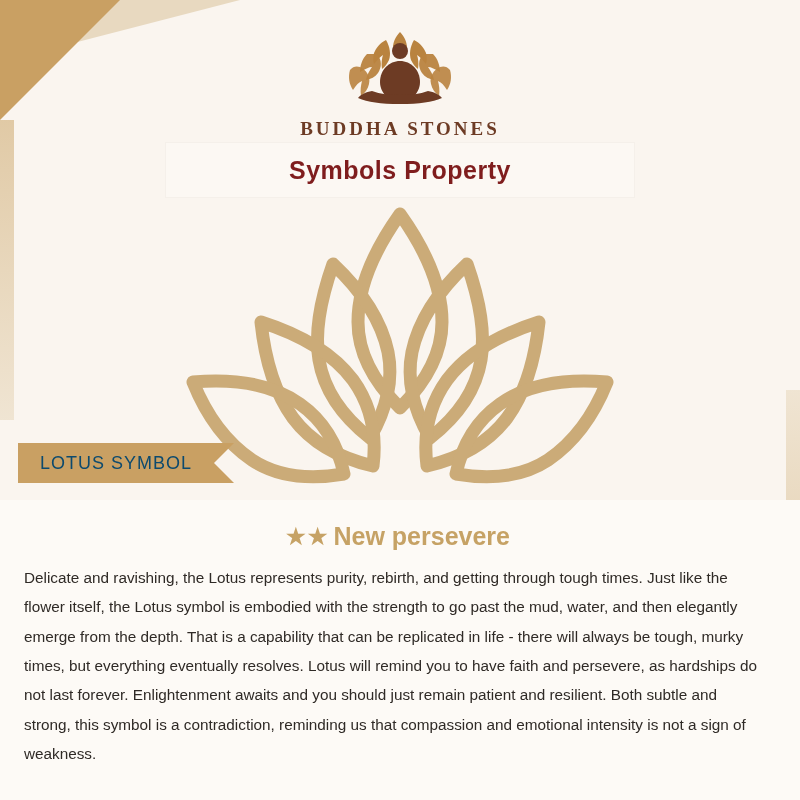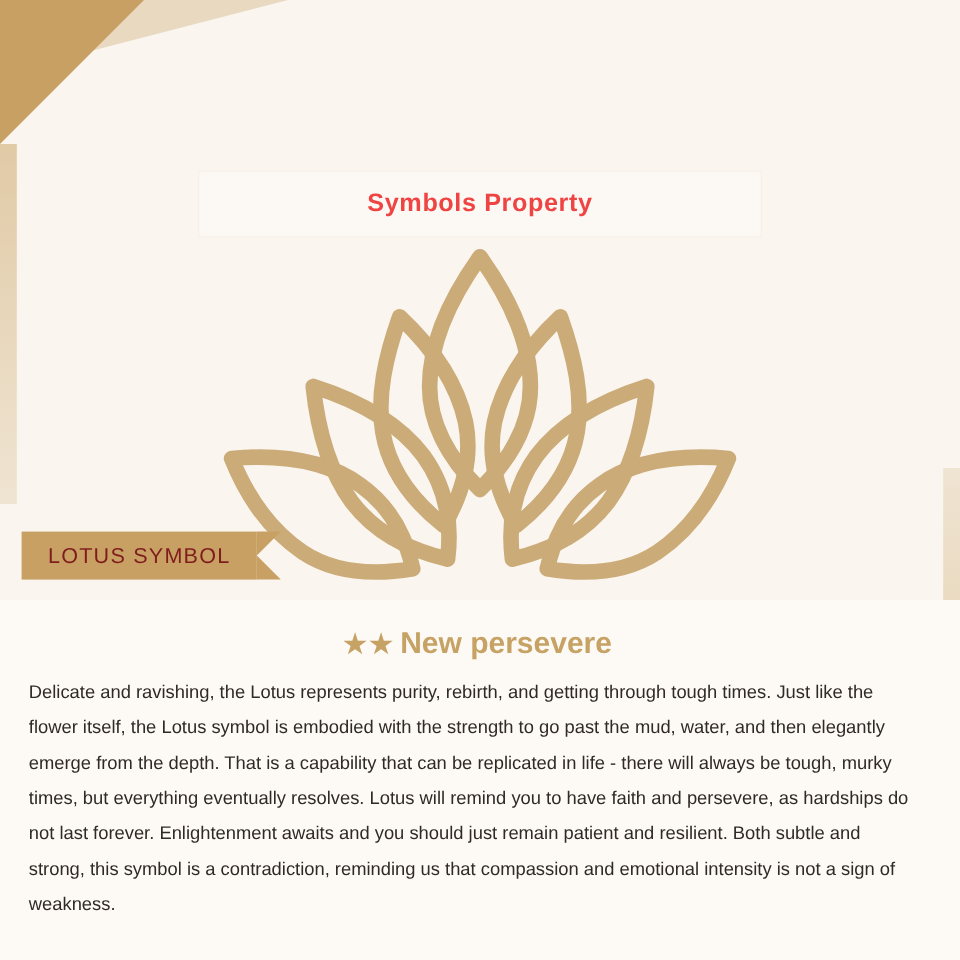--- a/index.html
+++ b/index.html
@@ -95,42 +95,42 @@
     left: 166px;
     width: 468px;
     height: 54px;
     background: #fcf8f3;
     box-shadow: 0 0 0 1px rgba(0,0,0,0.02);
     display: flex;
     align-items: center;
     justify-content: center;
   }
   .title-band .title-text {
-    font-size: 21px;
+    font-size: 25px;
     font-weight: bold;
-    color: #ef4444;
+    color: #7f1d1d;
     letter-spacing: .5px;
   }
 
   
   .lotus-art {
     position: absolute;
     top: 196px;
     left: 50%;
     transform: translateX(-50%);
   }
 
   
   .ribbon {
     position: absolute;
     left: 18px;
     top: 443px;
     height: 40px;
     background: #c9a063;
-    color: #7f1d1d;
+    color: #0c4a6e;
     display: flex;
     align-items: center;
     padding: 0 22px 0 22px;
     font-size: 18px;
     letter-spacing: 1px;
   }
   .ribbon::after {
     content: "";
     position: absolute;
     right: -20px;
@@ -177,20 +177,41 @@
 
 <div class="page">
 
   <div class="corner-tl2"></div>
   <div class="corner-tl"></div>
   <div class="corner-br2"></div>
   <div class="corner-br"></div>
   <div class="edge-left"></div>
   <div class="edge-right"></div>
 
+  <div class="brand">
+    <span>
+      <svg class="logo-svg" width="180" height="96" viewBox="0 0 180 96" aria-hidden="true">
+        <g fill="#b9833f">
+          <path d="M90 14c5 5 7 11 7 16 0 4-1 7-3 10-1-6-3-10-4-12-1 2-3 6-4 12-2-3-3-6-3-10 0-5 2-11 7-16z"></path>
+          <path d="M104 22c6 3 10 8 12 13 1 4 1 8 0 11-4-5-7-8-9-9 1 3 2 8 1 14-3-2-5-5-7-9-2-6-1-13 3-20z"></path>
+          <path d="M76 22c-6 3-10 8-12 13-1 4-1 8 0 11 4-5 7-8 9-9-1 3-2 8-1 14 3-2 5-5 7-9 2-6 1-13-3-20z"></path>
+          <path d="M123 36c5 5 7 12 7 18-5-3-9-5-12-5 2 3 5 7 6 13-5-1-9-3-12-7-4-6-4-13 1-19 3 0 7 0 10 0z" opacity=".95"></path>
+          <path d="M57 36c-5 5-7 12-7 18 5-3 9-5 12-5-2 3-5 7-6 13 5-1 9-3 12-7 4-6 4-13-1-19-3 0-7 0-10 0z" opacity=".95"></path>
+          <path d="M140 52c2 7 1 14-3 20-3-5-6-8-9-9 1 4 2 9 1 15-4-3-7-7-8-12-2-8 3-14 9-17 3-1 7-1 10 3z" opacity=".9"></path>
+          <path d="M40 52c-2 7-1 14 3 20 3-5 6-8 9-9-1 4-2 9-1 15 4-3 7-7 8-12 2-8-3-14-9-17-3-1-7-1-10 3z" opacity=".9"></path>
+        </g>
+        <g fill="#6d3b24">
+          <circle cx="90" cy="33" r="8"></circle>
+          <path d="M90 43c-11 0-20 9-20 21 0 6 3 12 8 16h24c5-4 8-10 8-16 0-12-9-21-20-21z"></path>
+          <path d="M62 73c-6 1-12 4-14 7 10 4 22 6 42 6s32-2 42-6c-2-3-8-6-14-7-8 3-18 4-28 4s-20-1-28-4z"></path>
+        </g>
+      </svg>
+    </span>
+    <div class="brand-name">BUDDHA STONES</div>
+  </div>
 
   <div class="title-band">
     <span class="title-text">Symbols Property</span>
   </div>
 
   <div class="lotus-art">
     <svg width="470" height="300" viewBox="0 0 470 300" aria-hidden="true">
       <g fill="none" stroke="#cbab78" stroke-width="13" stroke-linejoin="round" stroke-linecap="round">
 
         <path d="M235 18c30 42 42 78 42 108 0 34-18 62-42 86-24-24-42-52-42-86 0-30 12-66 42-108z"></path>

